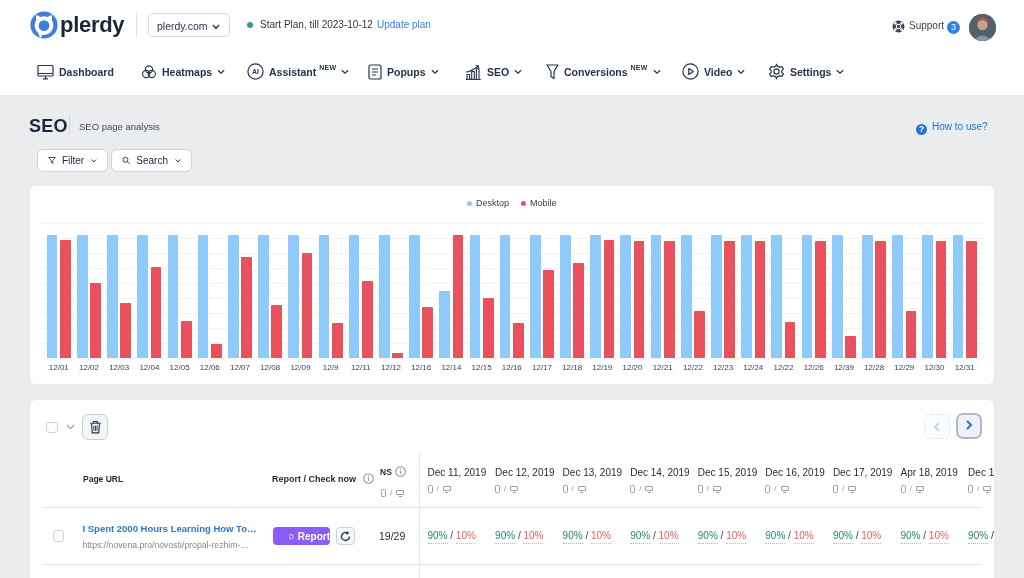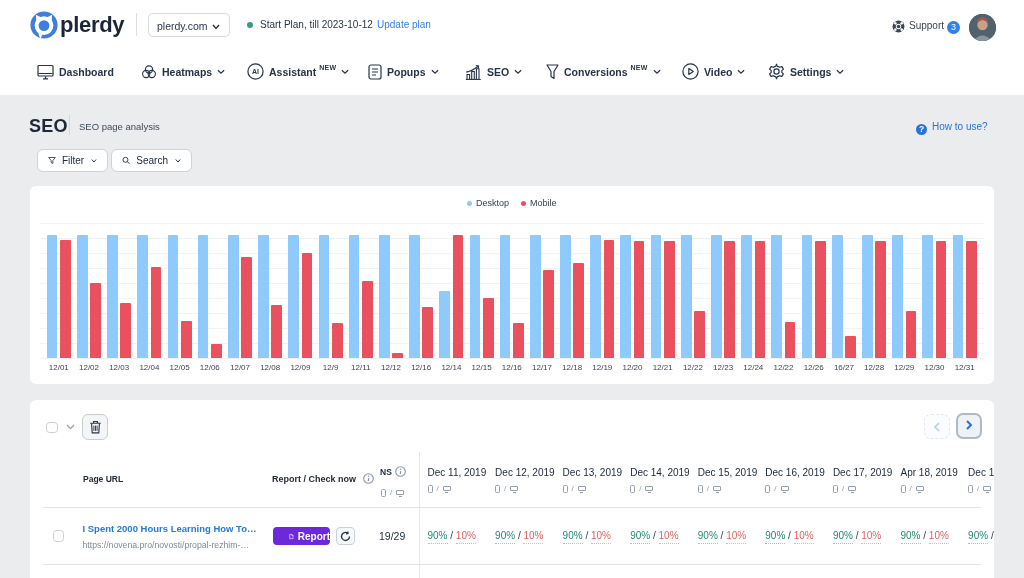--- a/index.html
+++ b/index.html
@@ -65,21 +65,21 @@
 .ic-phone { display:inline-block; width:5px; height:8px; border:1px solid #959ea9; border-radius:1.5px; }
 .ic-mon { display:inline-block; width:8px; height:5.5px; border:1px solid #959ea9; border-radius:1px; position:relative; }
 .ic-mon span { position:absolute; left:1.5px; top:4.5px; width:3px; height:1.5px; border-bottom:1.5px solid #959ea9; }
 .sl { margin:0 4px; font-size:8px; }
 .pcell { position:absolute; top:530px; font-size:10px; white-space:nowrap; }
 .pcell .g { color:#208a71; border-bottom:1px dotted #9fc6ba; padding-bottom:1.5px; }
 .pcell .s { color:#39445a; }
 .pcell .r { color:#e35f5f; border-bottom:1px dotted #edb0b0; padding-bottom:1.5px; }
 #row-title { position:absolute; left:82.5px; top:522.5px; font-size:9.5px; font-weight:bold; color:#2779d6; }
 #row-url { position:absolute; left:82.5px; top:539.5px; font-size:8.7px; color:#7e8994; }
-#btn-report { position:absolute; left:273px; top:527px; width:57px; height:18px; background:#6d28d9; border-radius:4px; color:#fff; font-size:10px; font-weight:bold; display:flex; align-items:center; justify-content:flex-start;padding-left:16px; }
+#btn-report { position:absolute; left:273px; top:527px; width:57px; height:18px; background:#8b5cf6; border-radius:4px; color:#fff; font-size:10px; font-weight:bold; display:flex; align-items:center; justify-content:flex-start;padding-left:16px; }
 #btn-refresh { position:absolute; left:336px; top:527px; width:19px; height:18px; border:1px solid #c9d0d9; border-radius:4px; background:#f6f8fa; display:flex; align-items:center; justify-content:center; }
 #ns-val { position:absolute; left:379px; top:530px; font-size:10.5px; color:#232f42; }
 </style></head>
 <body>
 <div id="page">
 
 <div id="hdr">
   <svg class="abs" style="left:30px;top:11px" width="28" height="28" viewBox="0 0 28 28">
     <circle cx="14" cy="14" r="13.6" fill="#3f7fdb"></circle>
     <path fill="#fff" fill-rule="evenodd" d="M14 5.2 A9.4 9.4 0 1 0 14 24 A9.4 9.4 0 0 0 14 5.2 Z M14 9.2 A5.4 5.4 0 1 1 14 20 A5.4 5.4 0 0 1 14 9.2 Z"></path>
@@ -316,21 +316,21 @@
 <div class="bar red" style="left:754.5px;top:240.8px;height:117.5px"></div>
 <div class="xlab" style="left:738.3px">12/24</div>
 <div class="bar blue" style="left:771.4px;top:234.9px;height:123.4px"></div>
 <div class="bar red" style="left:784.7px;top:322.3px;height:36.0px"></div>
 <div class="xlab" style="left:768.5px">12/22</div>
 <div class="bar blue" style="left:801.6px;top:234.9px;height:123.4px"></div>
 <div class="bar red" style="left:814.9px;top:240.8px;height:117.5px"></div>
 <div class="xlab" style="left:798.7px">12/26</div>
 <div class="bar blue" style="left:831.8px;top:234.9px;height:123.4px"></div>
 <div class="bar red" style="left:845.1px;top:335.8px;height:22.5px"></div>
-<div class="xlab" style="left:828.9px">16/27</div>
+<div class="xlab" style="left:828.9px">12/39</div>
 <div class="bar blue" style="left:862.0px;top:234.9px;height:123.4px"></div>
 <div class="bar red" style="left:875.3px;top:240.8px;height:117.5px"></div>
 <div class="xlab" style="left:859.1px">12/28</div>
 <div class="bar blue" style="left:892.2px;top:234.9px;height:123.4px"></div>
 <div class="bar red" style="left:905.5px;top:311.3px;height:47.0px"></div>
 <div class="xlab" style="left:889.3px">12/29</div>
 <div class="bar blue" style="left:922.4px;top:234.9px;height:123.4px"></div>
 <div class="bar red" style="left:935.7px;top:240.8px;height:117.5px"></div>
 <div class="xlab" style="left:919.5px">12/30</div>
 <div class="bar blue" style="left:952.6px;top:234.9px;height:123.4px"></div>

